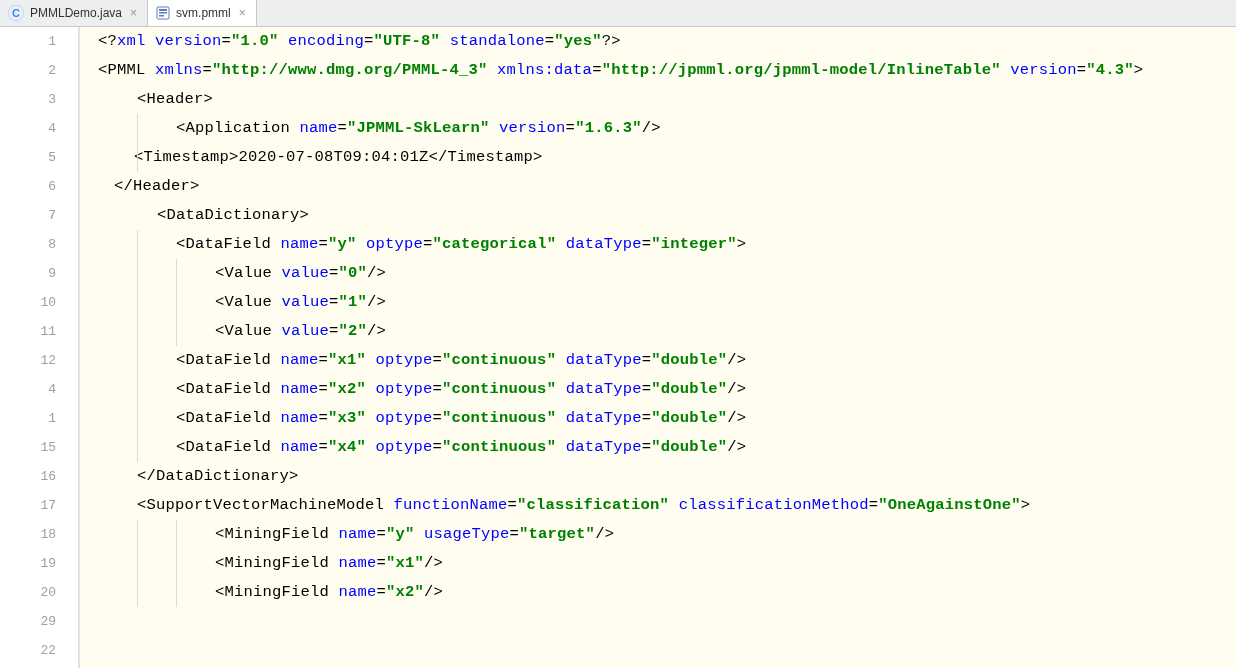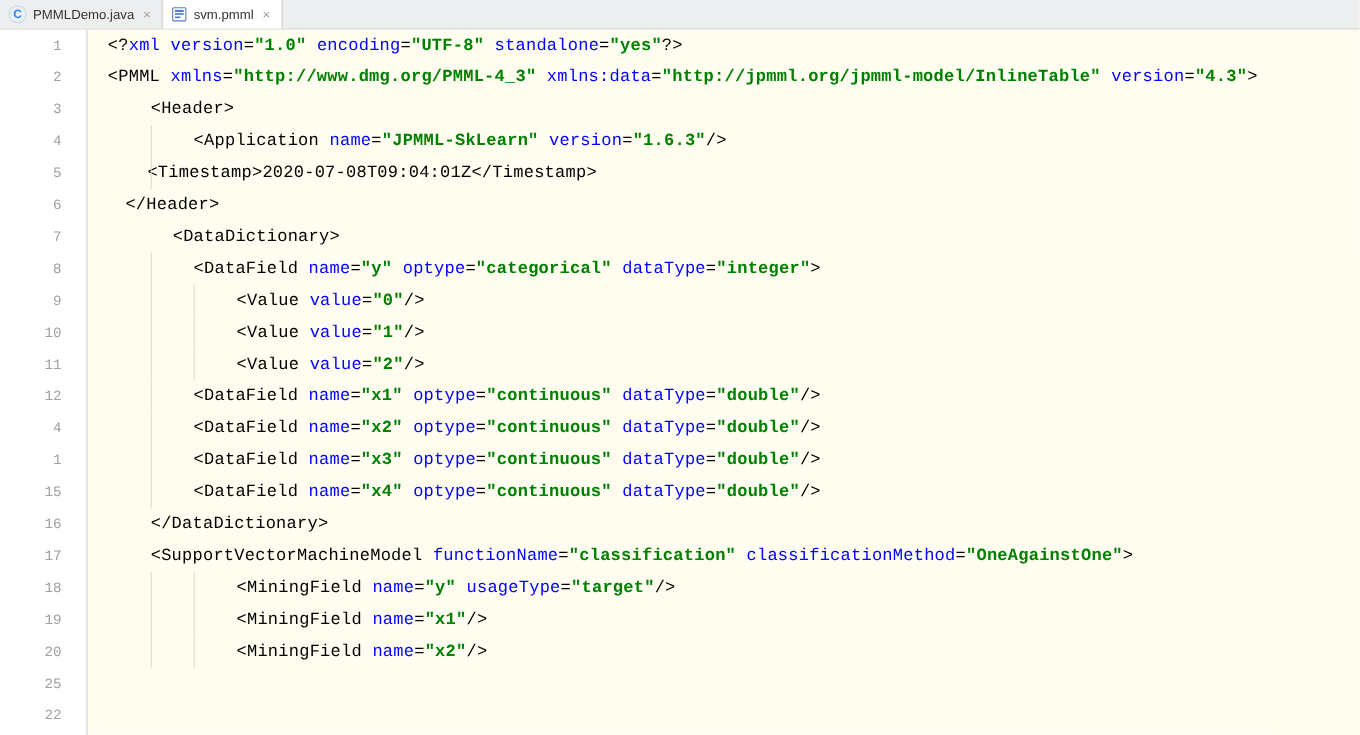--- a/index.html
+++ b/index.html
@@ -152,21 +152,21 @@
       <div class="gline">11</div>
       <div class="gline">12</div>
       <div class="gline">4</div>
       <div class="gline">1</div>
       <div class="gline">15</div>
       <div class="gline">16</div>
       <div class="gline">17</div>
       <div class="gline">18</div>
       <div class="gline">19</div>
       <div class="gline">20</div>
-      <div class="gline">25</div>
+      <div class="gline">29</div>
       <div class="gline">22</div>
     </div>
   <div class="code" id="code">
     <div class="vline-outer"></div>
   <div class="cline" style="padding-left: 19px;"><span class="t-punc">&lt;?</span><span class="t-attr">xml version</span><span class="t-punc">=</span><span class="t-str">"1.0"</span><span class="t-attr"> encoding</span><span class="t-punc">=</span><span class="t-str">"UTF-8"</span><span class="t-attr"> standalone</span><span class="t-punc">=</span><span class="t-str">"yes"</span><span class="t-punc">?&gt;</span></div>
       <div class="cline" style="padding-left: 19px;"><span class="t-punc">&lt;PMML </span><span class="t-attr">xmlns</span><span class="t-punc">=</span><span class="t-str">"http://www.dmg.org/PMML-4_3"</span><span class="t-attr"> xmlns:data</span><span class="t-punc">=</span><span class="t-str">"http://jpmml.org/jpmml-model/InlineTable"</span><span class="t-attr"> version</span><span class="t-punc">=</span><span class="t-str">"4.3"</span><span class="t-punc">&gt;</span></div>
       <div class="cline" style="padding-left: 58px;"><span class="t-punc">&lt;Header&gt;</span></div>
       <div class="cline" style="padding-left: 97px;"><span class="guide" style="left: 58px;"></span><span class="t-punc">&lt;Application </span><span class="t-attr">name</span><span class="t-punc">=</span><span class="t-str">"JPMML-SkLearn"</span><span class="t-attr"> version</span><span class="t-punc">=</span><span class="t-str">"1.6.3"</span><span class="t-punc">/&gt;</span></div>
       <div class="cline" style="padding-left: 55px;"><span class="guide" style="left: 58px;"></span><span class="t-punc">&lt;Timestamp&gt;</span><span class="t-text">2020-07-08T09:04:01Z</span><span class="t-punc">&lt;/Timestamp&gt;</span></div>
       <div class="cline" style="padding-left: 35px;"><span class="t-punc">&lt;/Header&gt;</span></div>

